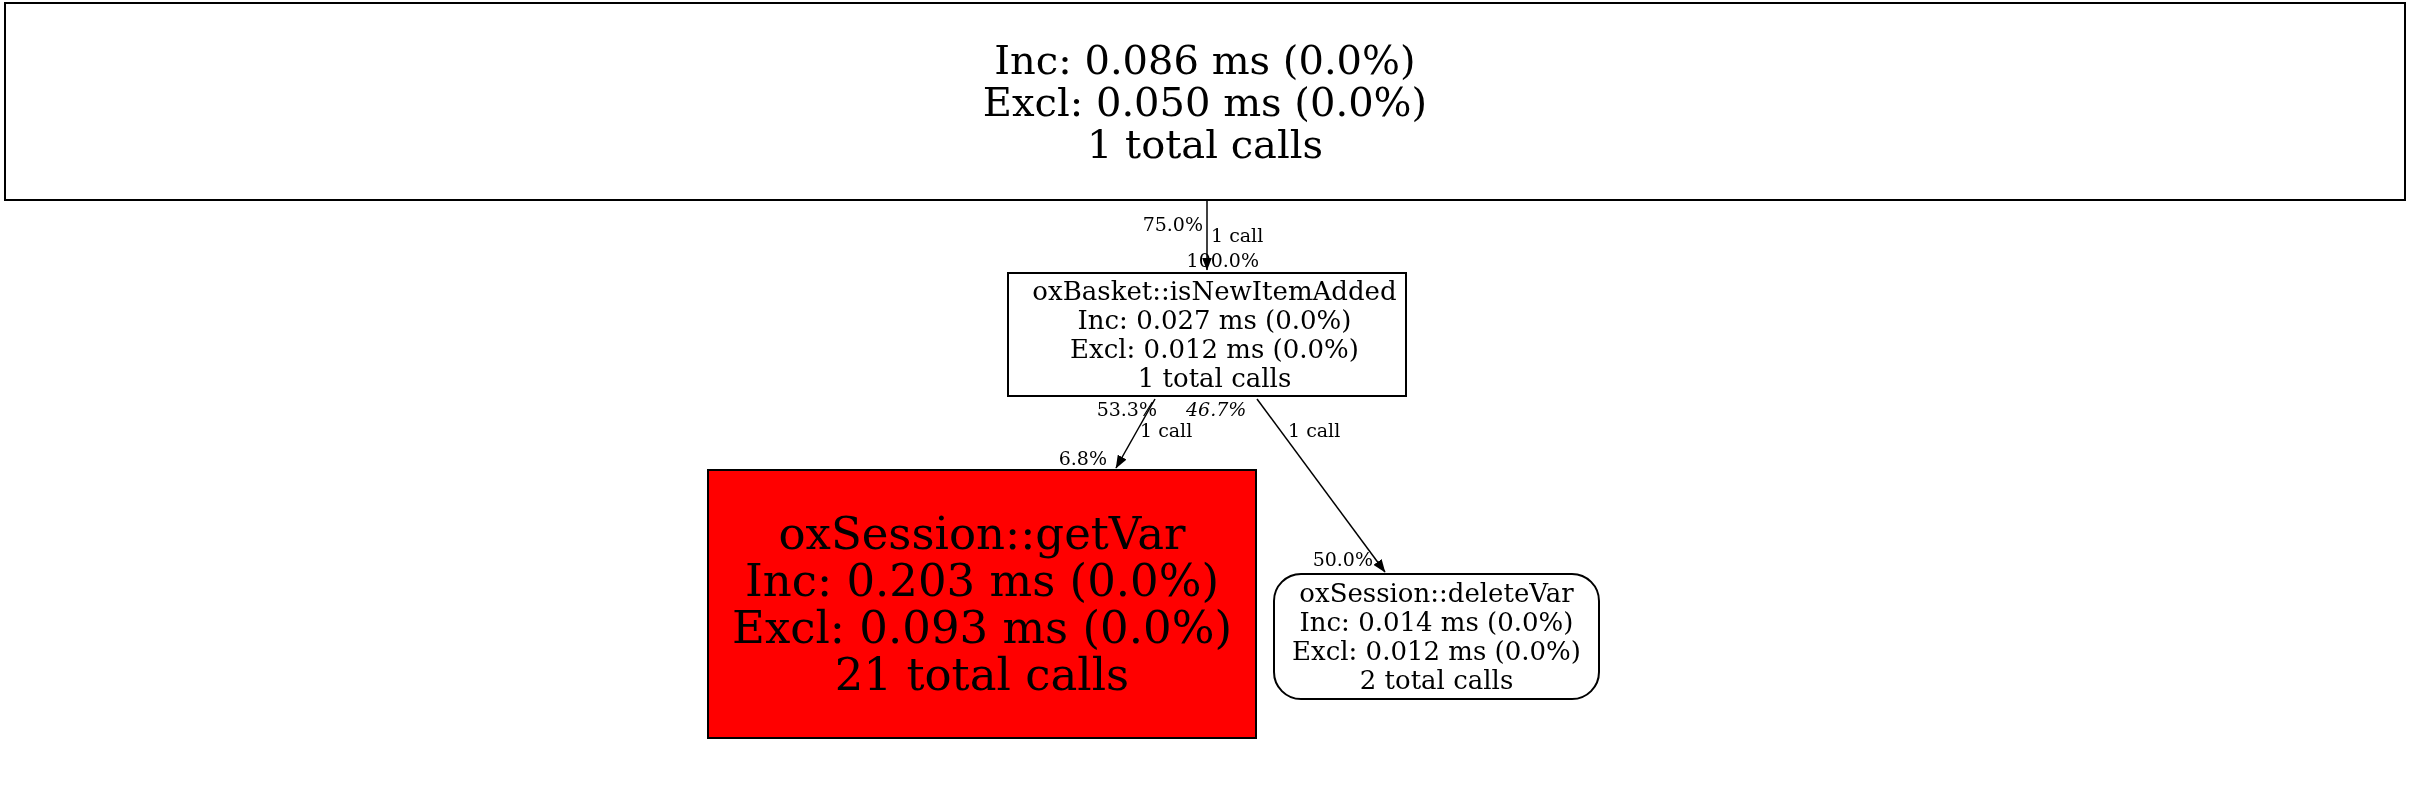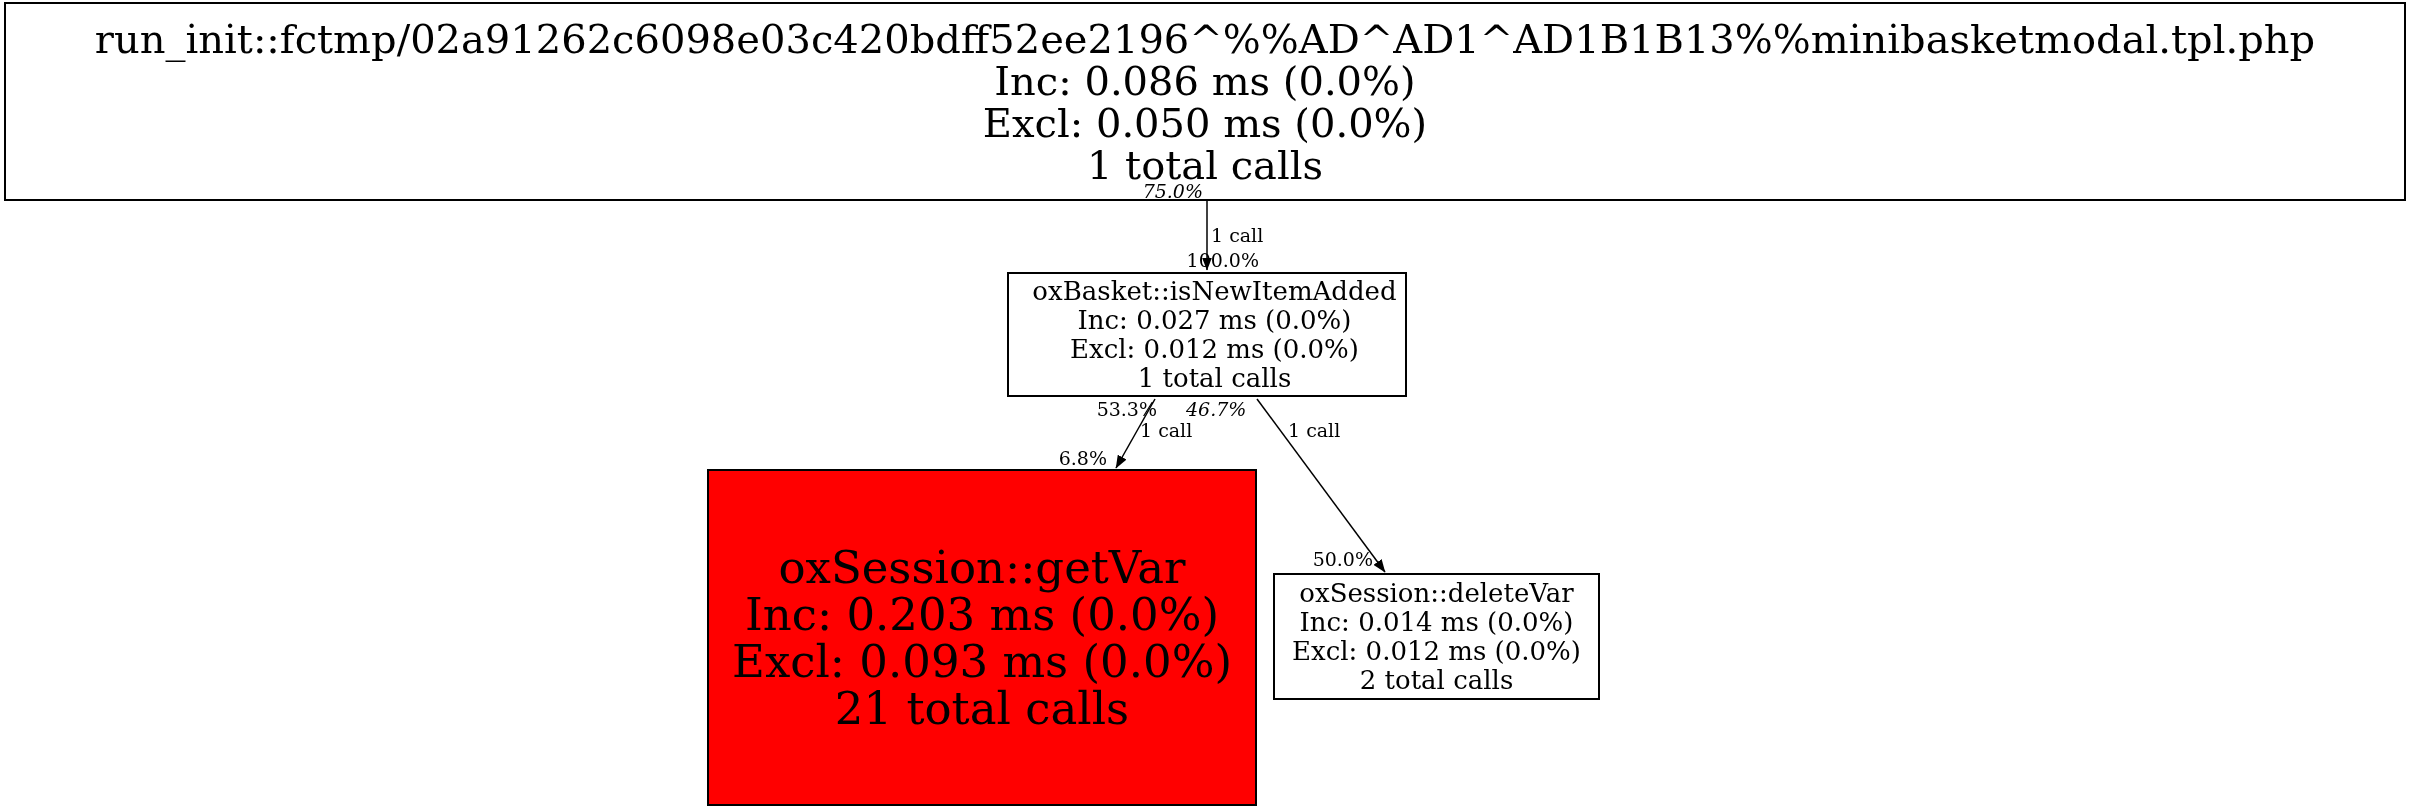--- a/index.html
+++ b/index.html
@@ -22,33 +22,33 @@
     justify-content: center;
     align-items: center;
     text-align: center;
     white-space: nowrap;
     overflow: hidden;
   }
   .node-line { display: block; }
 
   #node-root { left: 4px; top: 2px; width: 2402px; height: 199px; font-size: 40px; line-height: 42px; }
   #node-isnewitemadded { left: 1007px; top: 272px; width: 400px; height: 125px; font-size: 26px; line-height: 29px; }
-  #node-getvar { left: 707px; top: 469px; width: 550px; height: 337px; font-size: 45px; line-height: 47px; }
+  #node-getvar { left: 707px; top: 469px; width: 550px; height: 270px; font-size: 45px; line-height: 47px; }
   #node-deletevar { left: 1273px; top: 573px; width: 327px; height: 127px; font-size: 26px; line-height: 29px; }
 
   #edge-svg { position: absolute; left: 0; top: 0; width: 2413px; height: 811px; }
   #edge-svg line { stroke: #000000; stroke-width: 1.5; }
 
   .edge-label {
     position: absolute;
     font-size: 19px;
     line-height: 22px;
     white-space: nowrap;
   }
-  #lbl-e1-out  { right: 1210px; top: 180px; font-style: italic; }
+  #lbl-e1-out  { right: 1210px; top: 213px; }
   #lbl-e1-calls{ left: 1211px;  top: 224px; }
   #lbl-e1-in   { right: 1154px; top: 249px; }
 
   #lbl-e2-out  { right: 1256px; top: 398px; }
   #lbl-e2-calls{ left: 1140px;  top: 419px; }
   #lbl-e2-in   { right: 1306px; top: 447px; margin-left: 12px; }
 
   #lbl-e3-out  { left: 1186px;  top: 398px; font-style: italic; }
   #lbl-e3-calls{ left: 1288px;  top: 419px; }
   #lbl-e3-in   { right: 1040px; top: 548px; }
@@ -63,41 +63,40 @@
       <marker id="arrowhead" markerWidth="14" markerHeight="10" refX="12.5" refY="5" orient="auto" markerUnits="userSpaceOnUse">
         <path d="M0,0 L13,5 L0,10 z" fill="#000000"></path>
       </marker>
     </defs>
     <line x1="1207" y1="201" x2="1207" y2="270" marker-end="url(#arrowhead)"></line>
     <line x1="1155" y1="399" x2="1116" y2="468" marker-end="url(#arrowhead)"></line>
     <line x1="1257" y1="399" x2="1385" y2="572" marker-end="url(#arrowhead)"></line>
   </svg>
 
   <div id="node-root" class="node" style="background-color: rgb(255, 255, 255);">
-    <span class="node-line">run_init::fctmp/02a91262c6098e03c420bdff52ee2196^%%AD^AD1^AD1B1B13%%minibasketmodal.tpl.php</span>
     <span class="node-line">Inc: 0.086 ms (0.0%)</span>
     <span class="node-line">Excl: 0.050 ms (0.0%)</span>
     <span class="node-line">1 total calls</span>
   </div>
 
   <div id="node-isnewitemadded" class="node" style="background-color: rgb(255, 255, 255); padding-left: 15px;">
     <span class="node-line">oxBasket::isNewItemAdded</span>
     <span class="node-line">Inc: 0.027 ms (0.0%)</span>
     <span class="node-line">Excl: 0.012 ms (0.0%)</span>
     <span class="node-line">1 total calls</span>
   </div>
 
   <div id="node-getvar" class="node" style="background-color: rgb(255, 0, 0);">
     <span class="node-line">oxSession::getVar</span>
     <span class="node-line">Inc: 0.203 ms (0.0%)</span>
     <span class="node-line">Excl: 0.093 ms (0.0%)</span>
     <span class="node-line">21 total calls</span>
   </div>
 
-  <div id="node-deletevar" class="node" style="background-color: rgb(255, 255, 255);">
+  <div id="node-deletevar" class="node" style="background-color: rgb(255, 255, 255); border-radius: 28px;">
     <span class="node-line">oxSession::deleteVar</span>
     <span class="node-line">Inc: 0.014 ms (0.0%)</span>
     <span class="node-line">Excl: 0.012 ms (0.0%)</span>
     <span class="node-line">2 total calls</span>
   </div>
 
   <span id="lbl-e1-out" class="edge-label">75.0%</span>
   <span id="lbl-e1-calls" class="edge-label">1 call</span>
   <span id="lbl-e1-in" class="edge-label">100.0%</span>
 

